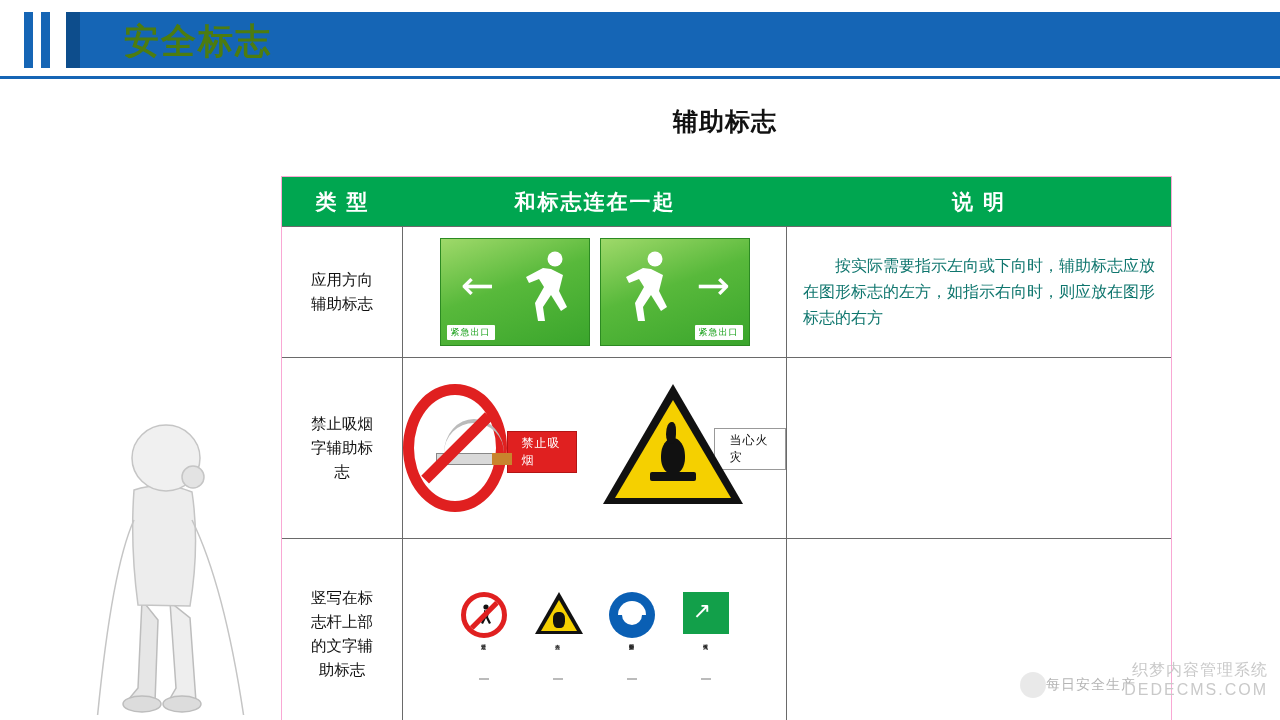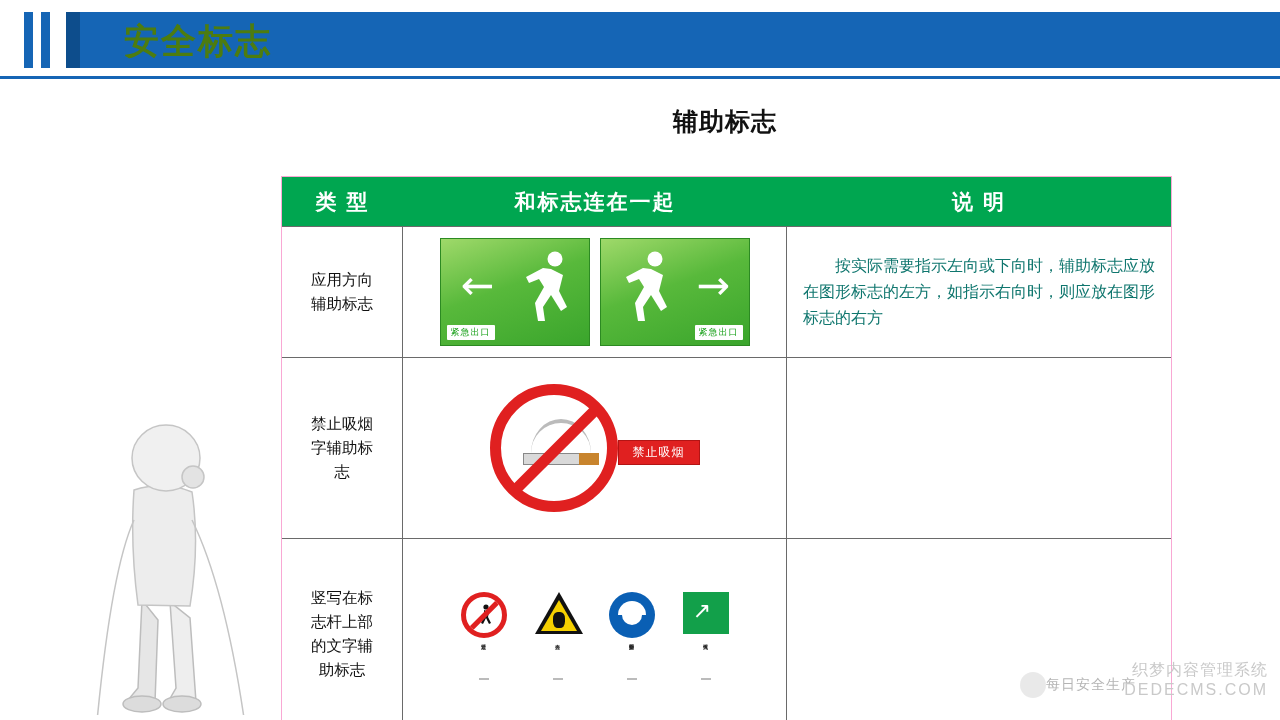--- a/index.html
+++ b/index.html
@@ -620,20 +620,29 @@
 
         <div class="nosmoke-block">
           <div class="nosmoke">
             <div class="smoke"></div>
             <div class="cig"></div>
             <div class="slash"></div>
           </div>
           <div class="sign-caption">禁止吸烟</div>
         </div>
 
+        <div class="firewarn-block">
+          <div class="firewarn">
+            <div class="tri"></div>
+            <div class="tri-inner"></div>
+            <div class="flame"></div>
+            <div class="flame-base"></div>
+          </div>
+          <div class="sign-caption warn">当心火灾</div>
+        </div>
 
       </div>
     </div>
   </div>
 
   <div class="row row-3">
     <div class="cell-type">
       <div>
         <div>竖写在标</div>
         <div>志杆上部</div>

